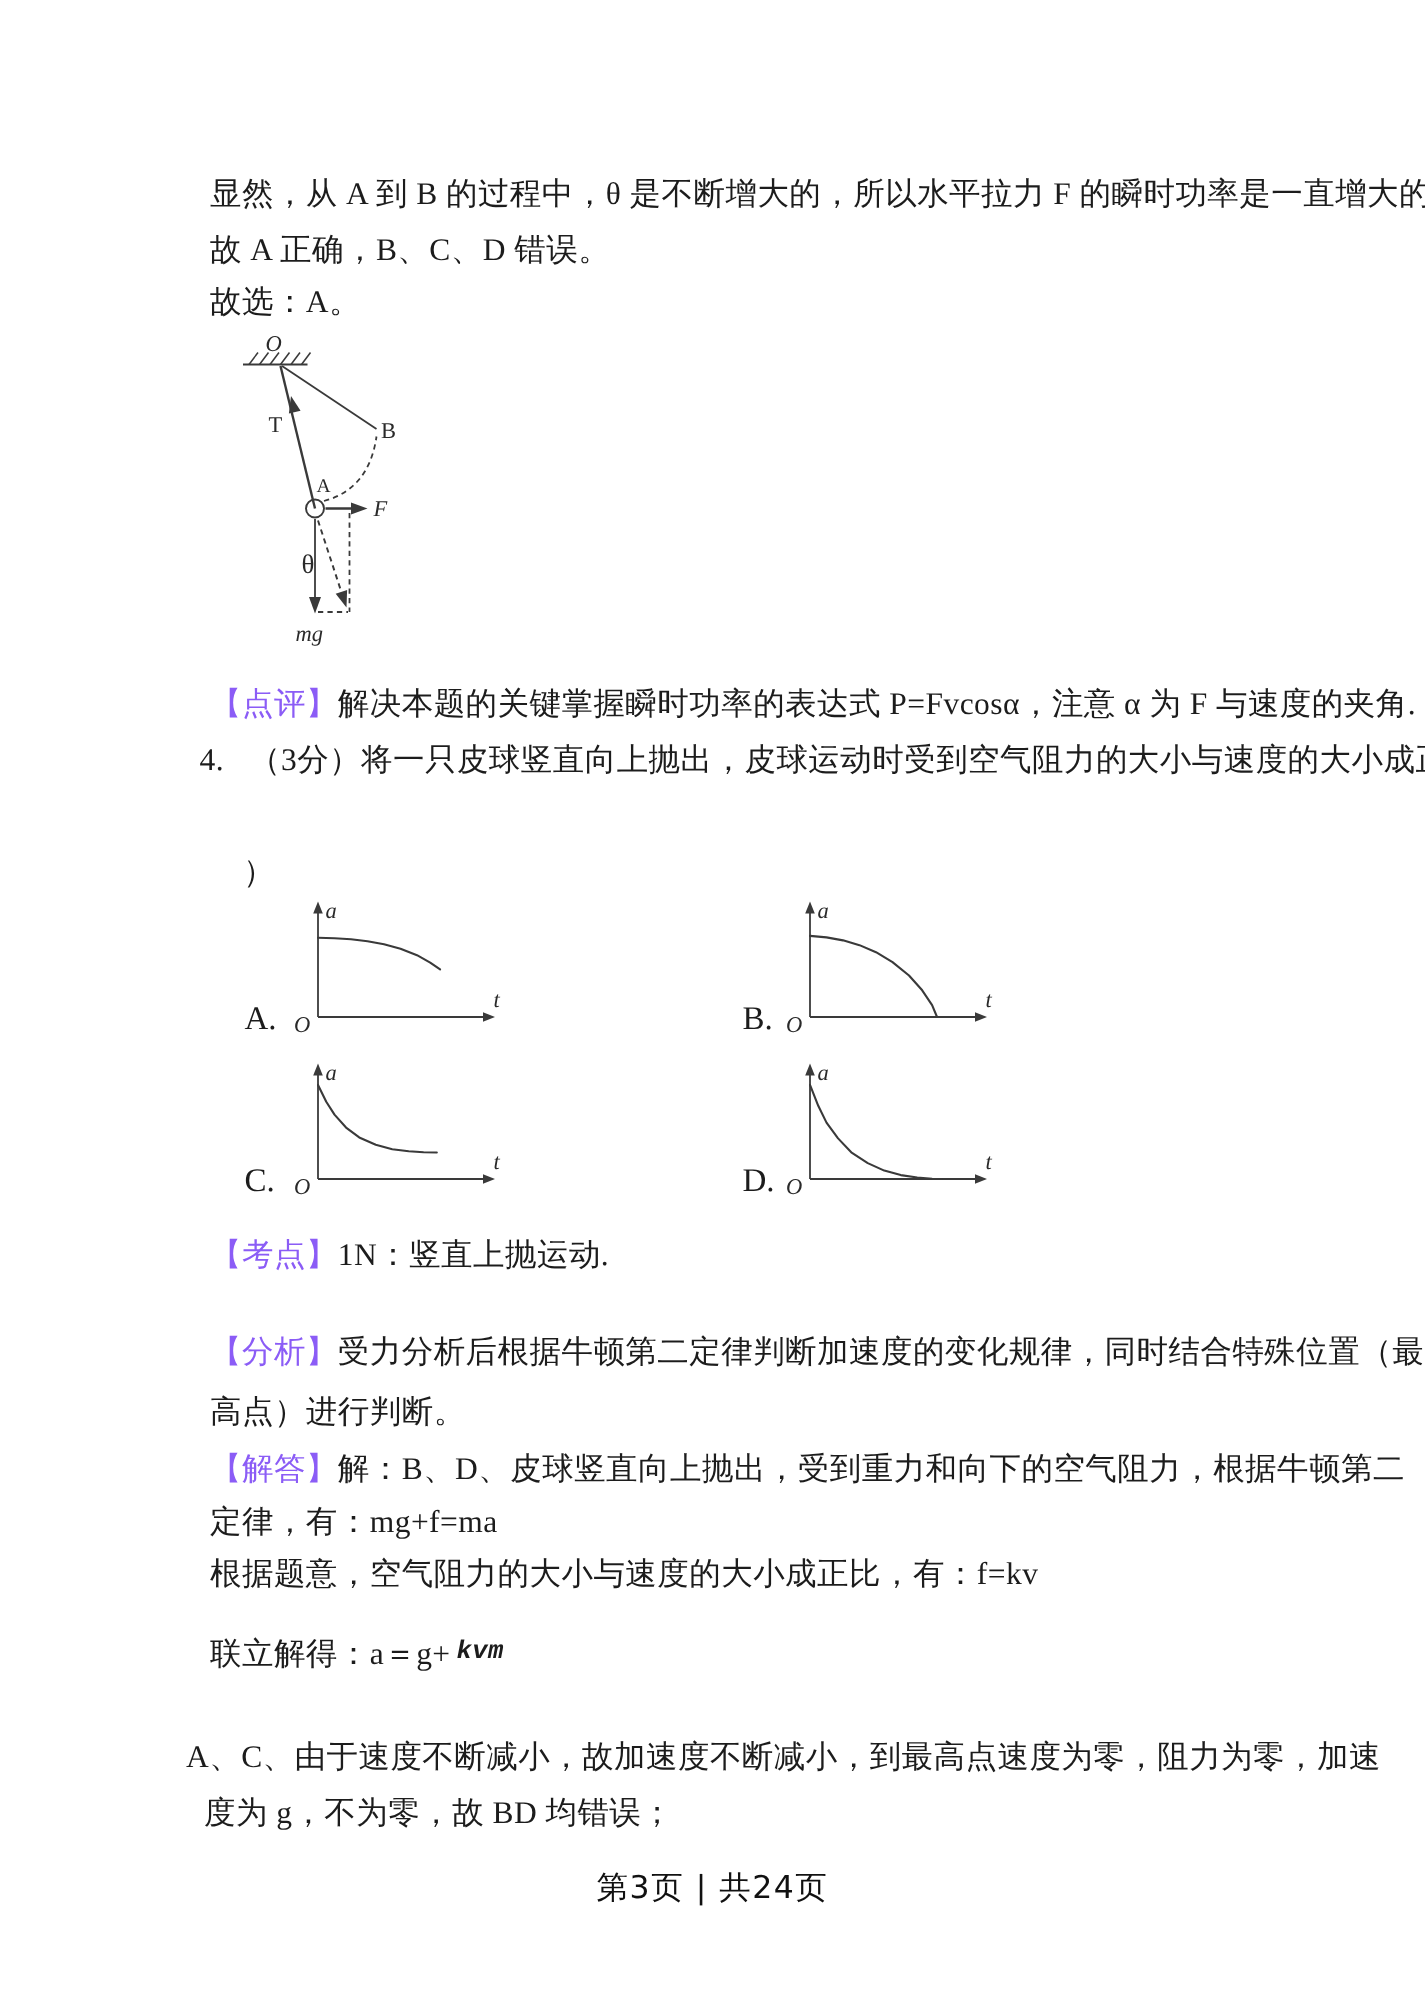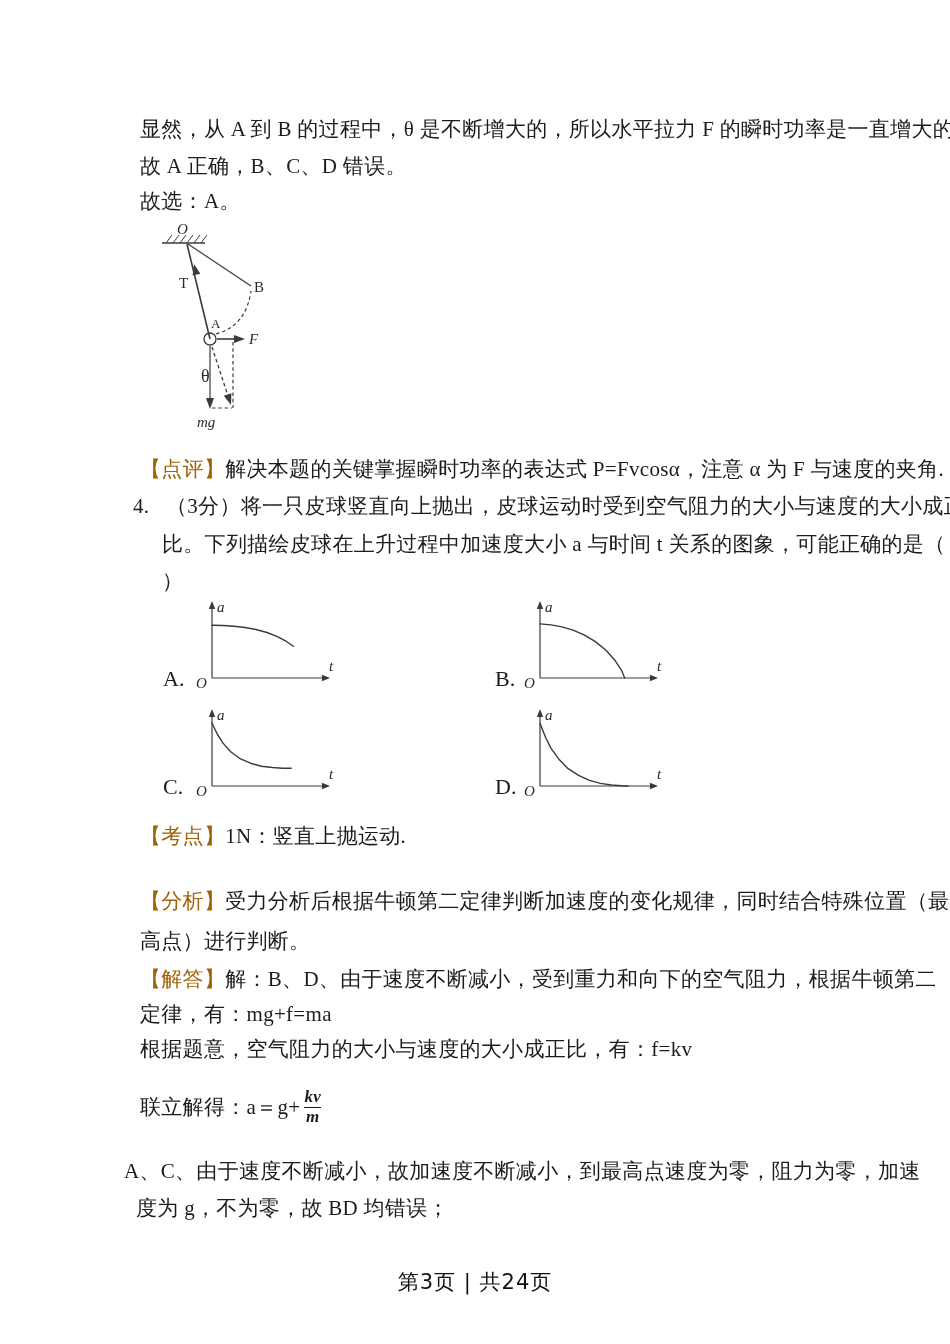--- a/index.html
+++ b/index.html
@@ -4,35 +4,35 @@
 <style>
   html,body{margin:0;padding:0;background:#ffffff;}
   .page{
     position:relative;width:950px;height:1344px;background:#ffffff;overflow:hidden;
     font-family:"Liberation Serif","DejaVu Serif",serif;color:#1c1c1c;
   }
   .tline{
     position:absolute;font-size:21px;line-height:25px;white-space:nowrap;
     letter-spacing:0.3px;
   }
-  .label-blue{color:#a16207;}
+  .label-blue{color:#8b5cf6;}
   .opt-label{position:absolute;font-size:22px;white-space:nowrap;}
   .graph-svg{position:absolute;}
   .fig-svg{position:absolute;left:150px;top:220px;}
   .formula{
     position:absolute;display:flex;align-items:center;font-size:21px;
     letter-spacing:0.3px;white-space:nowrap;
   }
-  .frac{display:inline-flex;flex-direction:column;align-items:center;
-    font-style:italic;font-size:17px;line-height:1.1;margin-left:4px;font-weight:bold;}
+  .frac{display:inline-flex;flex-direction:row;align-items:center;
+    font-style:italic;font-size:17px;line-height:1.1;margin-left:4px;font-weight:bold;font-family:Liberation Mono, monospace;}
   .frac .bar{border-top:1.4px solid #1c1c1c;width:100%;height:0;}
   .footer{
     position:absolute;left:0;top:1244px;width:950px;text-align:center;
     font-family:"DejaVu Sans","Liberation Sans",sans-serif;font-size:21px;
-    color:#111;letter-spacing:1px;margin-top:24px;
+    color:#111;letter-spacing:1px;
   }
   svg text{font-family:"Liberation Serif","DejaVu Serif",serif;fill:#2a2a2a;}
   svg .it{font-style:italic;}
   svg line,svg path,svg circle{stroke:#3a3a3a;fill:none;}
 </style>
 </head>
 <body>
 
 <div class="page">
 
@@ -80,21 +80,20 @@
     <line x1="62" y1="188" x2="82" y2="188" stroke-dasharray="3.5,2.8" stroke-width="1.2"></line>
     <text x="51" y="162" font-size="18">θ</text>
   </svg>
 
   <div class="tline" style="left:140px;top:457px">
     <span class="label-blue">【点评】</span><span>解决本题的关键掌握瞬时功率的表达式 P=Fvcosα，注意 α 为 F 与速度的夹角.</span>
   </div>
 
   <div class="tline" style="left:133px;top:494px">4.</div>
   <div class="tline" style="left:166px;top:494px">（3分）将一只皮球竖直向上抛出，皮球运动时受到空气阻力的大小与速度的大小成正</div>
-  <div class="tline" style="left:162px;top:532px">比。下列描绘皮球在上升过程中加速度大小 a 与时间 t 关系的图象，可能正确的是（</div>
   <div class="tline" style="left:162px;top:569px">）</div>
 
   <div class="opt-label" style="left:163px;top:666px">A.</div>
   <svg class="graph-svg" style="left:182px;top:598px" width="160" height="92" viewBox="0 0 160 92">
     <line x1="30" y1="80" x2="30" y2="8" stroke-width="1.2"></line>
     <polygon points="30,3 26.8,11 33.2,11" fill="#3a3a3a" stroke="none"></polygon>
     <line x1="30" y1="80" x2="143" y2="80" stroke-width="1.2"></line>
     <polygon points="148,80 140,76.8 140,83.2" fill="#3a3a3a" stroke="none"></polygon>
     <text x="35" y="14" font-size="15" class="it">a</text>
     <text x="147" y="73" font-size="15" class="it">t</text>
@@ -139,21 +138,21 @@
   </svg>
 
   <div class="tline" style="left:140px;top:824px">
     <span class="label-blue">【考点】</span><span>1N：竖直上抛运动.</span>
   </div>
   <div class="tline" style="left:140px;top:889px">
     <span class="label-blue">【分析】</span><span>受力分析后根据牛顿第二定律判断加速度的变化规律，同时结合特殊位置（最</span>
   </div>
   <div class="tline" style="left:140px;top:929px">高点）进行判断。</div>
   <div class="tline" style="left:140px;top:967px">
-    <span class="label-blue">【解答】</span><span>解：B、D、由于速度不断减小，受到重力和向下的空气阻力，根据牛顿第二</span>
+    <span class="label-blue">【解答】</span><span>解：B、D、皮球竖直向上抛出，受到重力和向下的空气阻力，根据牛顿第二</span>
   </div>
   <div class="tline" style="left:140px;top:1002px">定律，有：mg+f=ma</div>
   <div class="tline" style="left:140px;top:1037px">根据题意，空气阻力的大小与速度的大小成正比，有：f=kv</div>
 
   <div class="formula" style="left:140px;top:1088px">
     <span>联立解得：</span>
     <span>a＝g+</span>
     <span class="frac">
       <span>kv</span>
       <span class="bar"></span>

